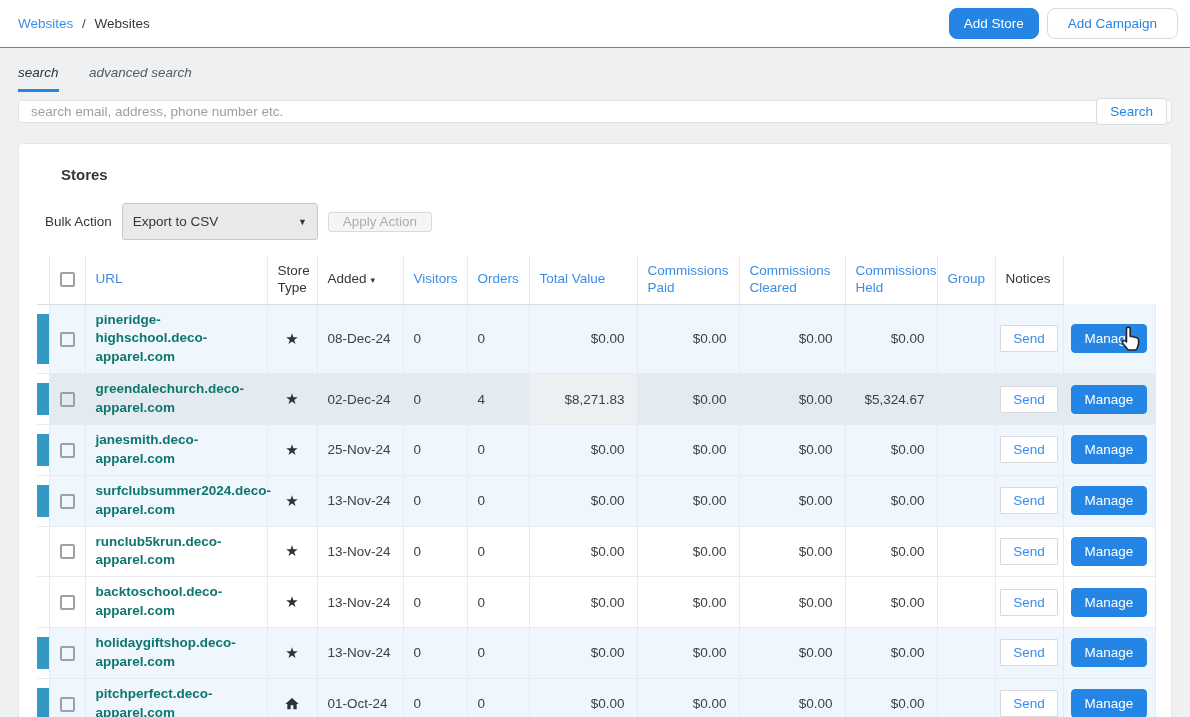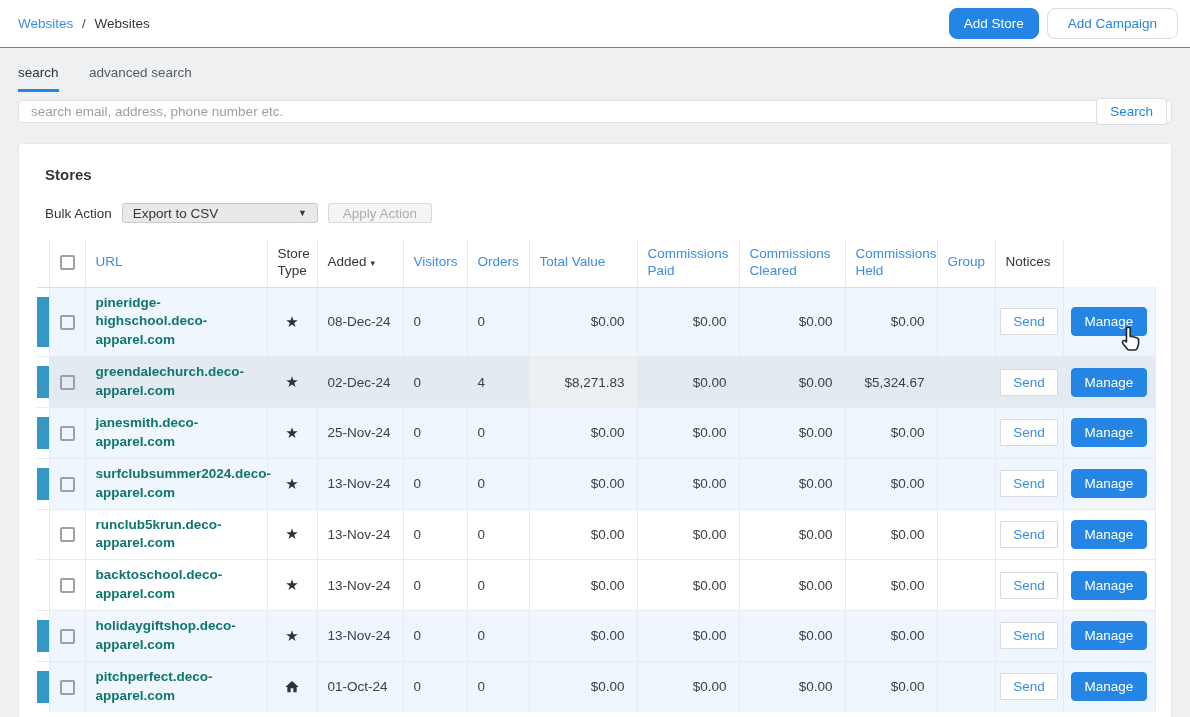--- a/index.html
+++ b/index.html
@@ -12,36 +12,36 @@
   .crumb a { color:#3b8de8; text-decoration:none; cursor:pointer; }
   .crumb .sep { color:#4a4f54; margin:0 5px; }
   .crumb .cur { color:#32373d; }
   .topbar .spacer { flex:1; }
   .btn { font-family:inherit; font-size:13.5px; border-radius:8px; cursor:pointer; }
   .btn-primary { background:#2585e4; color:#fff; border:1px solid #2585e4; padding:7px 14px; }
   .btn-outline-blue { background:#fff; color:#2585e4; border:1px solid #d8dcdf; padding:7px 20px; }
   .topbar .btn + .btn { margin-left:8px; }
 
   
-  .tabs { padding:15px 18px 0 18px; }
+  .tabs { padding:15px 18px 0 18px;font-style:italic; }
   .tab { display:inline-block; font-size:13.5px; color:#565c61; padding-bottom:9px; margin-right:26px; cursor:pointer; border-bottom:3px solid transparent; }
   .tab.active { color:#2e3338; border-bottom-color:#2585e4; }
 
   
   .searchbar { margin:8px 18px 0 18px; background:#fff; border:1px solid #dfe2e5; border-radius:4px; height:23px; display:flex; align-items:center; padding:0 4px 0 12px; }
   .searchbar input { flex:1; border:none; outline:none; font-family:inherit; font-size:13.5px; color:#3c4147; background:transparent; }
   .searchbar input::placeholder { color:#9aa0a6; }
   .btn-search { background:#fff; color:#2585e4; border:1px solid #d9dde0; padding:5px 13px; border-radius:4px; }
 
   
   .card { margin:20px 18px 0 18px; background:#fff; border:1px solid #e5e7e9; border-radius:4px; padding:22px 18px 0 18px; min-height:600px; }
-  .card-title { font-size:15px; font-weight:bold; color:#32373d; margin:0 0 20px 8px; }
+  .card-title { font-size:15px; font-weight:bold; color:#32373d; margin:0 0 20px 24px; }
   .bulkrow { display:flex; align-items:center; margin-left:8px; }
   .bulk-label { font-size:13.5px; color:#32373d; margin-right:10px; }
-  .bulk-select { width:196px; height:20px; background:#e9e9ea; border:1px solid #c7c9cb; border-radius:3px; display:flex; align-items:center; padding:4px 10px; font-size:13.5px; color:#33383d; cursor:pointer; }
+  .bulk-select { width:196px; height:37px; background:#e9e9ea; border:1px solid #c7c9cb; border-radius:3px; display:flex; align-items:center; padding:4px 10px; font-size:13.5px; color:#33383d; cursor:pointer; }
   .bulk-select .lbl { flex:1; }
   .caret { font-size:9px; color:#33383d; }
   .btn-apply { margin-left:10px; height:20px; background:#f5f5f5; border:1px solid #dadada; border-radius:3px; color:#a9adb1; font-size:13.5px; padding:0 14px; cursor:default; }
 
   
   table { border-collapse:collapse; table-layout:fixed; width:1118px; margin-top:16px; }
   th { font-weight:normal; font-size:13.5px; text-align:left; padding:6px 10px; height:48px; vertical-align:middle; border-bottom:1px solid #dadde0; border-right:1px solid #e8eaed; line-height:1.25; }
   th.h-link { color:#3b8de8; cursor:pointer; }
   th.h-plain { color:#32373d; }
   td { font-size:13.5px; color:#3c4147; height:49px; padding:6px 10px; vertical-align:middle; border-right:1px solid #e8eaed; }

